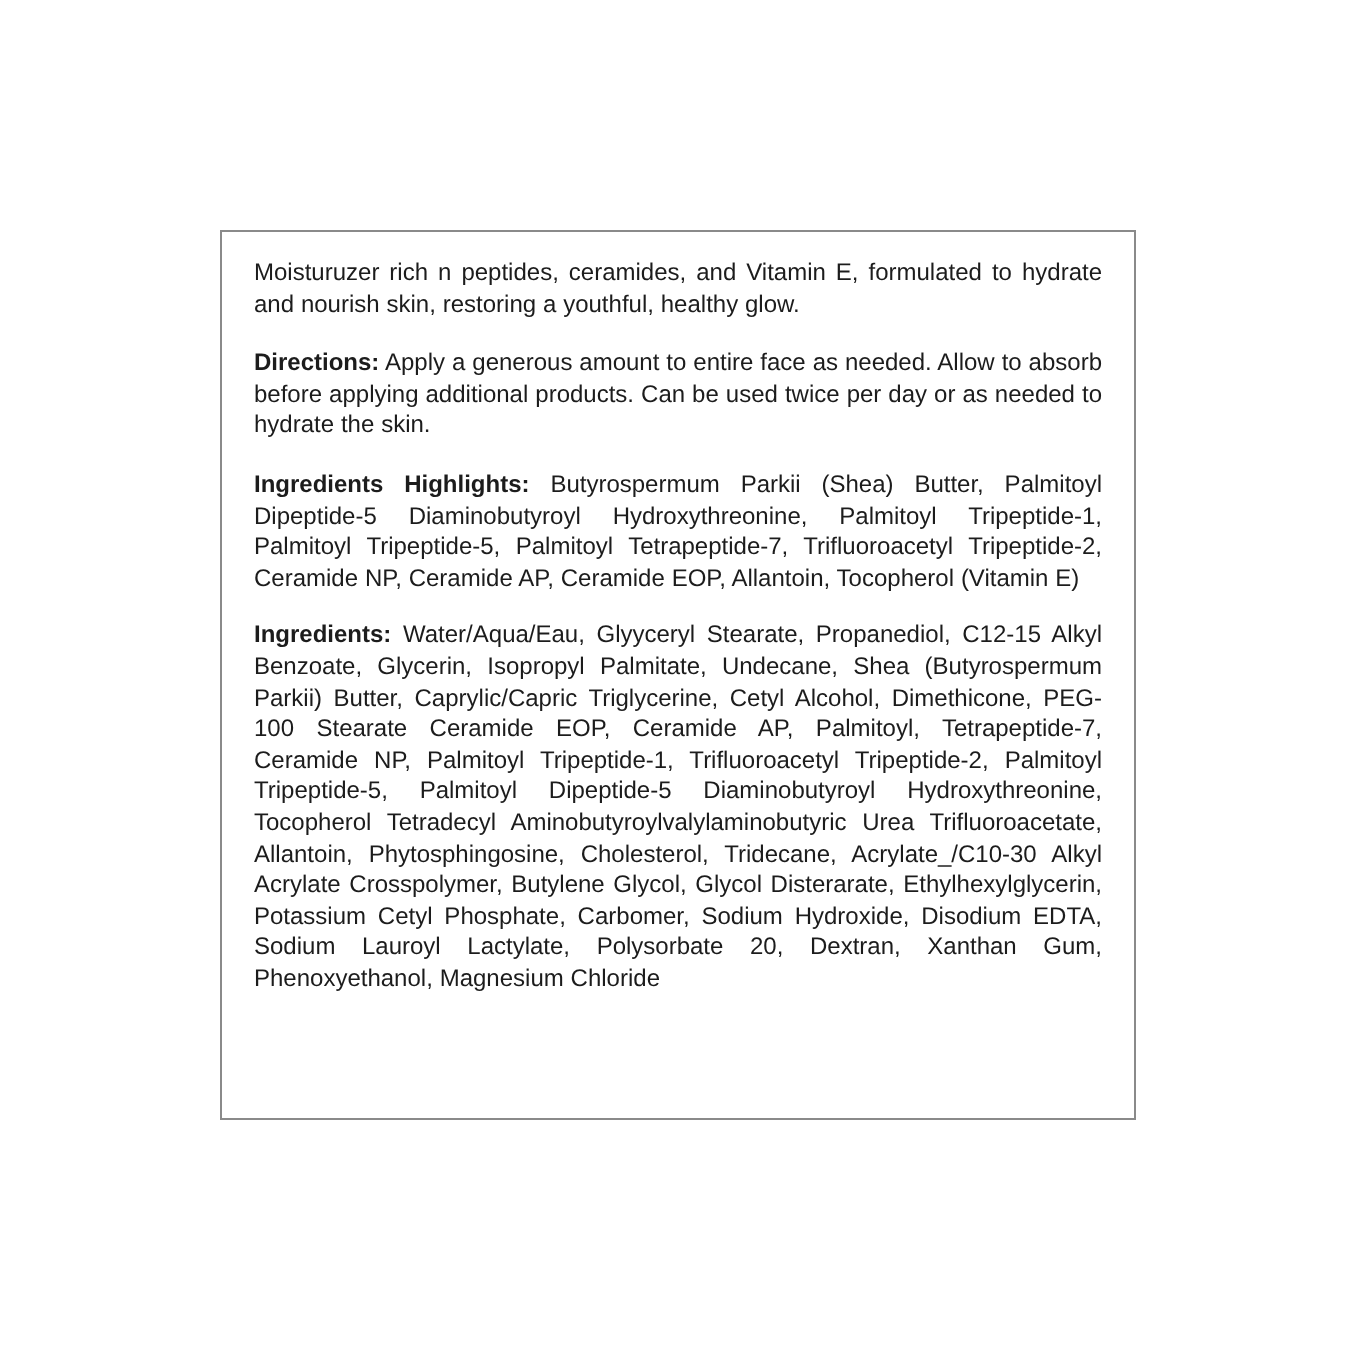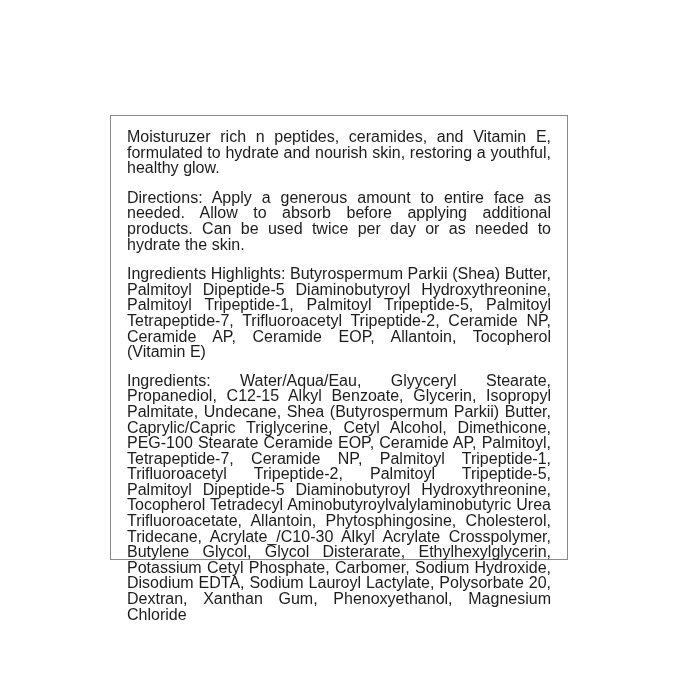--- a/index.html
+++ b/index.html
@@ -25,32 +25,32 @@
     top: 115px;
     width: 458px;
     height: 445px;
     border: 1px solid #8a8a8a;
     background: #ffffff;
     box-sizing: border-box;
     padding: 13px 16px 10px 16px;
   }
   .block {
     color: #1c1c1c;
-    font-size: 16px;
+    font-size: 12px;
     line-height: 15.6px;
     text-align: justify;
     text-justify: inter-word;
     margin: 0 0 13px 0;
     word-spacing: 0.1px;
   }
   .block:last-child {
     margin-bottom: 12px;
   }
   .block .lead {
-    font-weight: normal;
+    font-weight: bold;
   }
   .block-intro {
     margin-bottom: 14px;
   }
   .block-directions {
     margin-bottom: 14px;
   }
   .block-highlights {
   }
   .block-ingredients {

